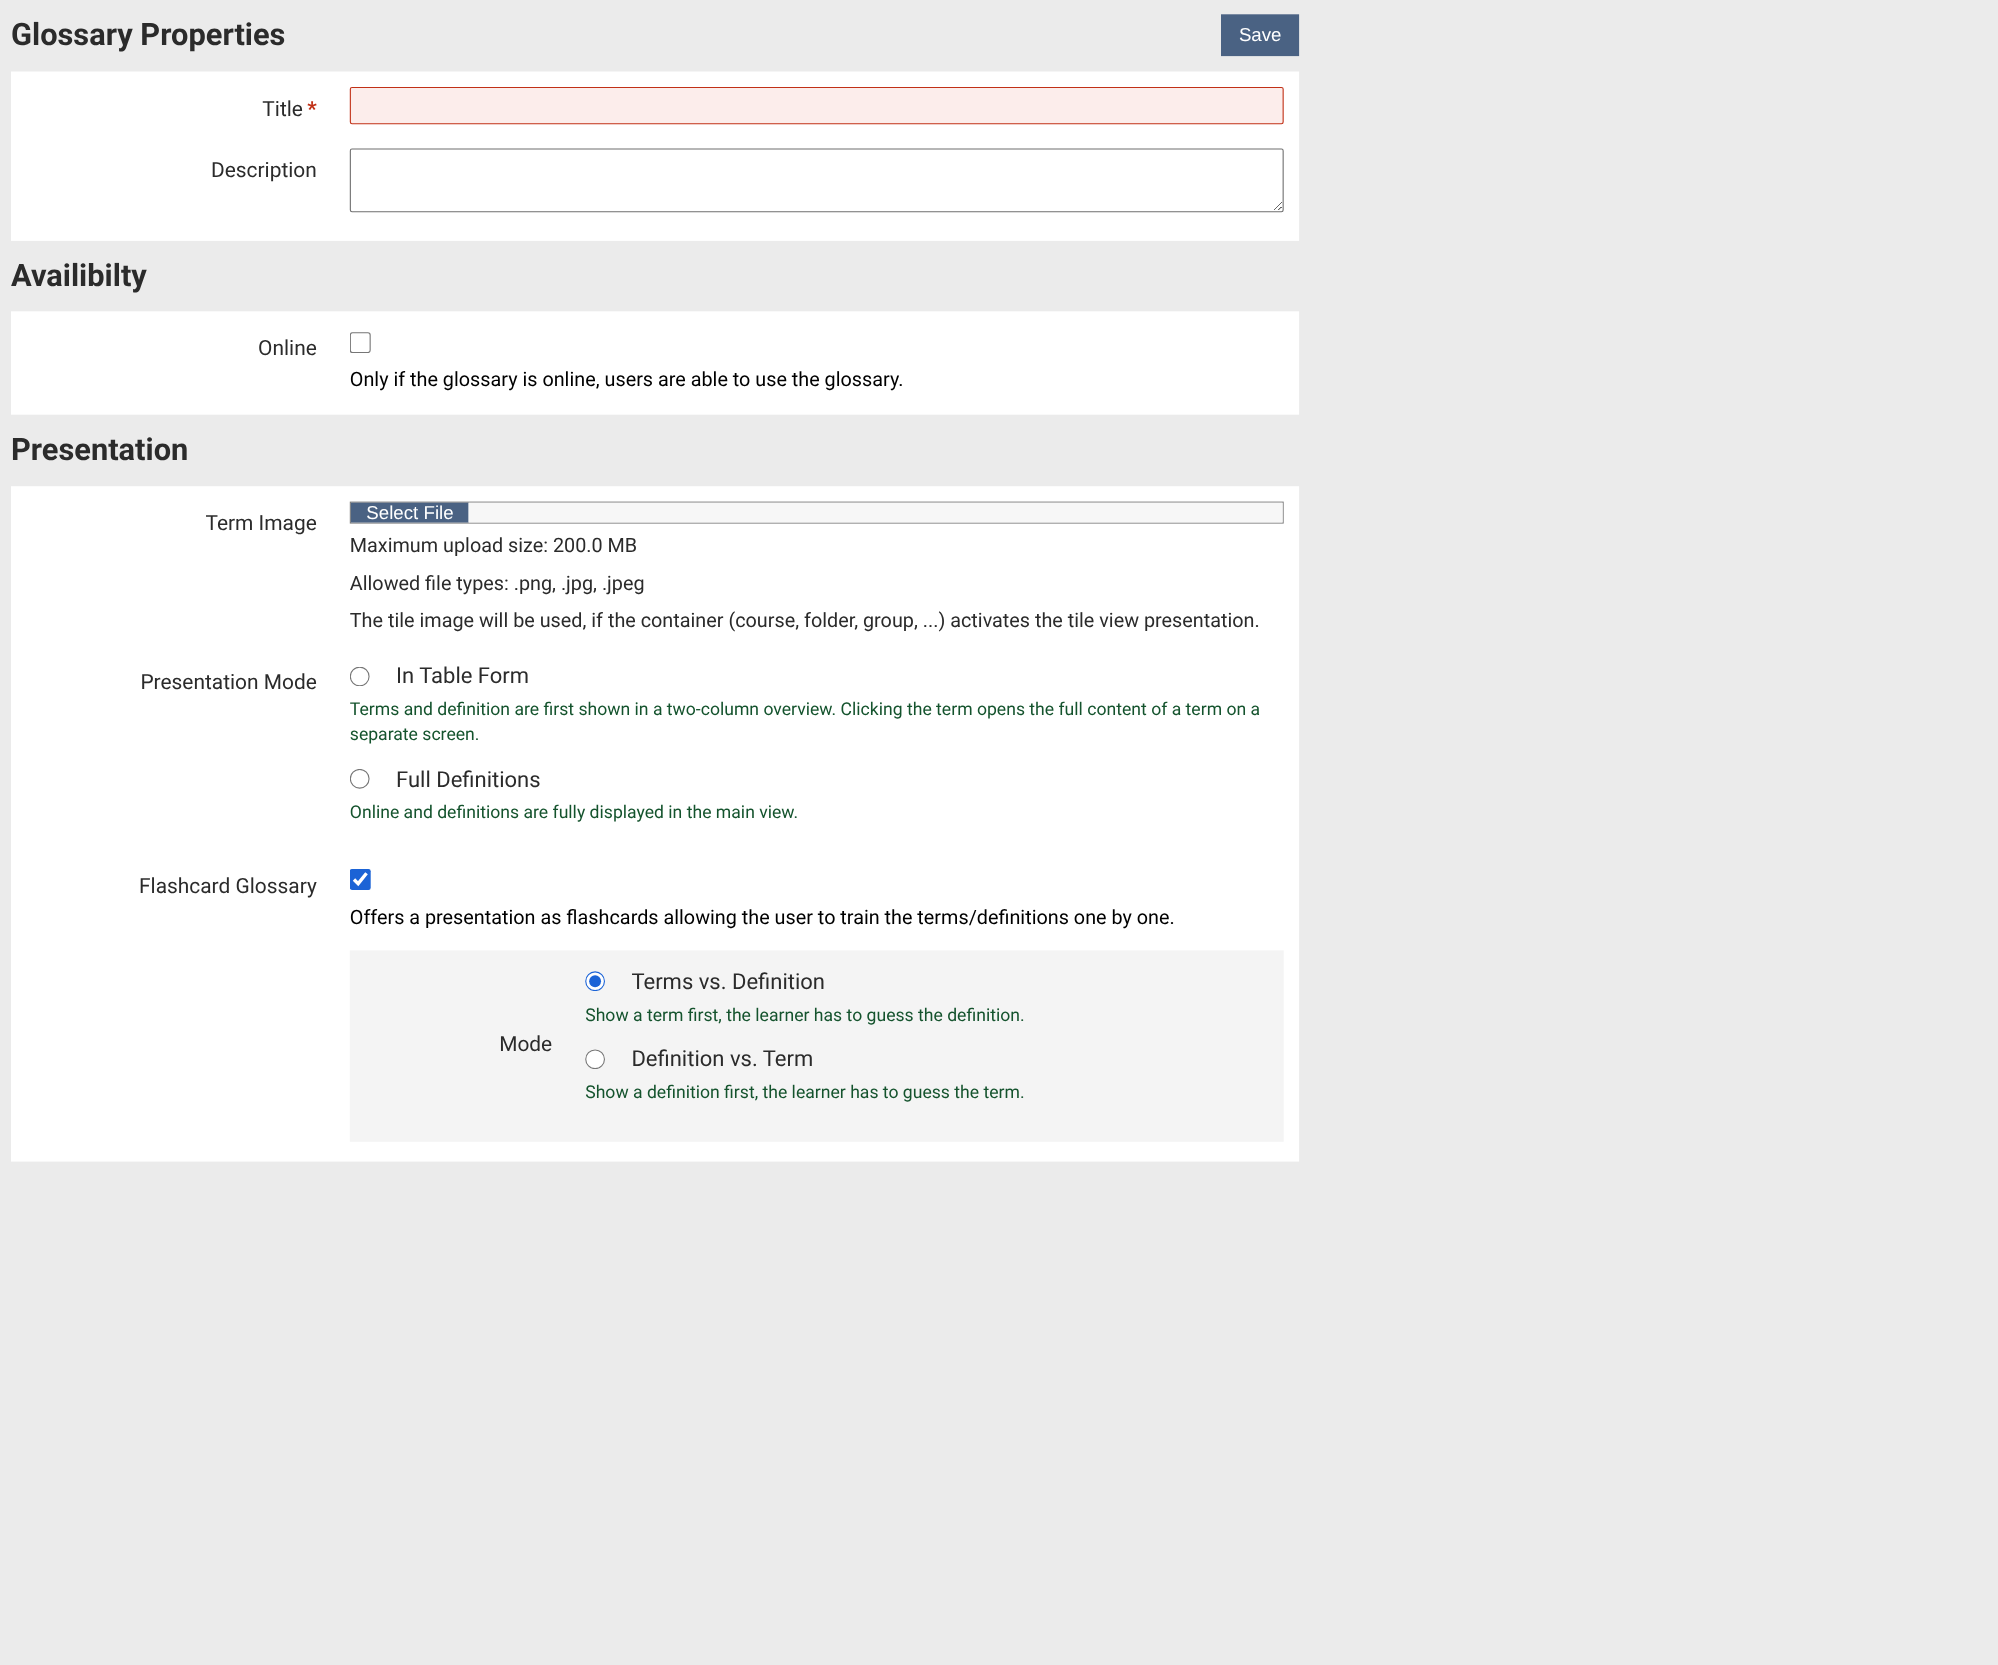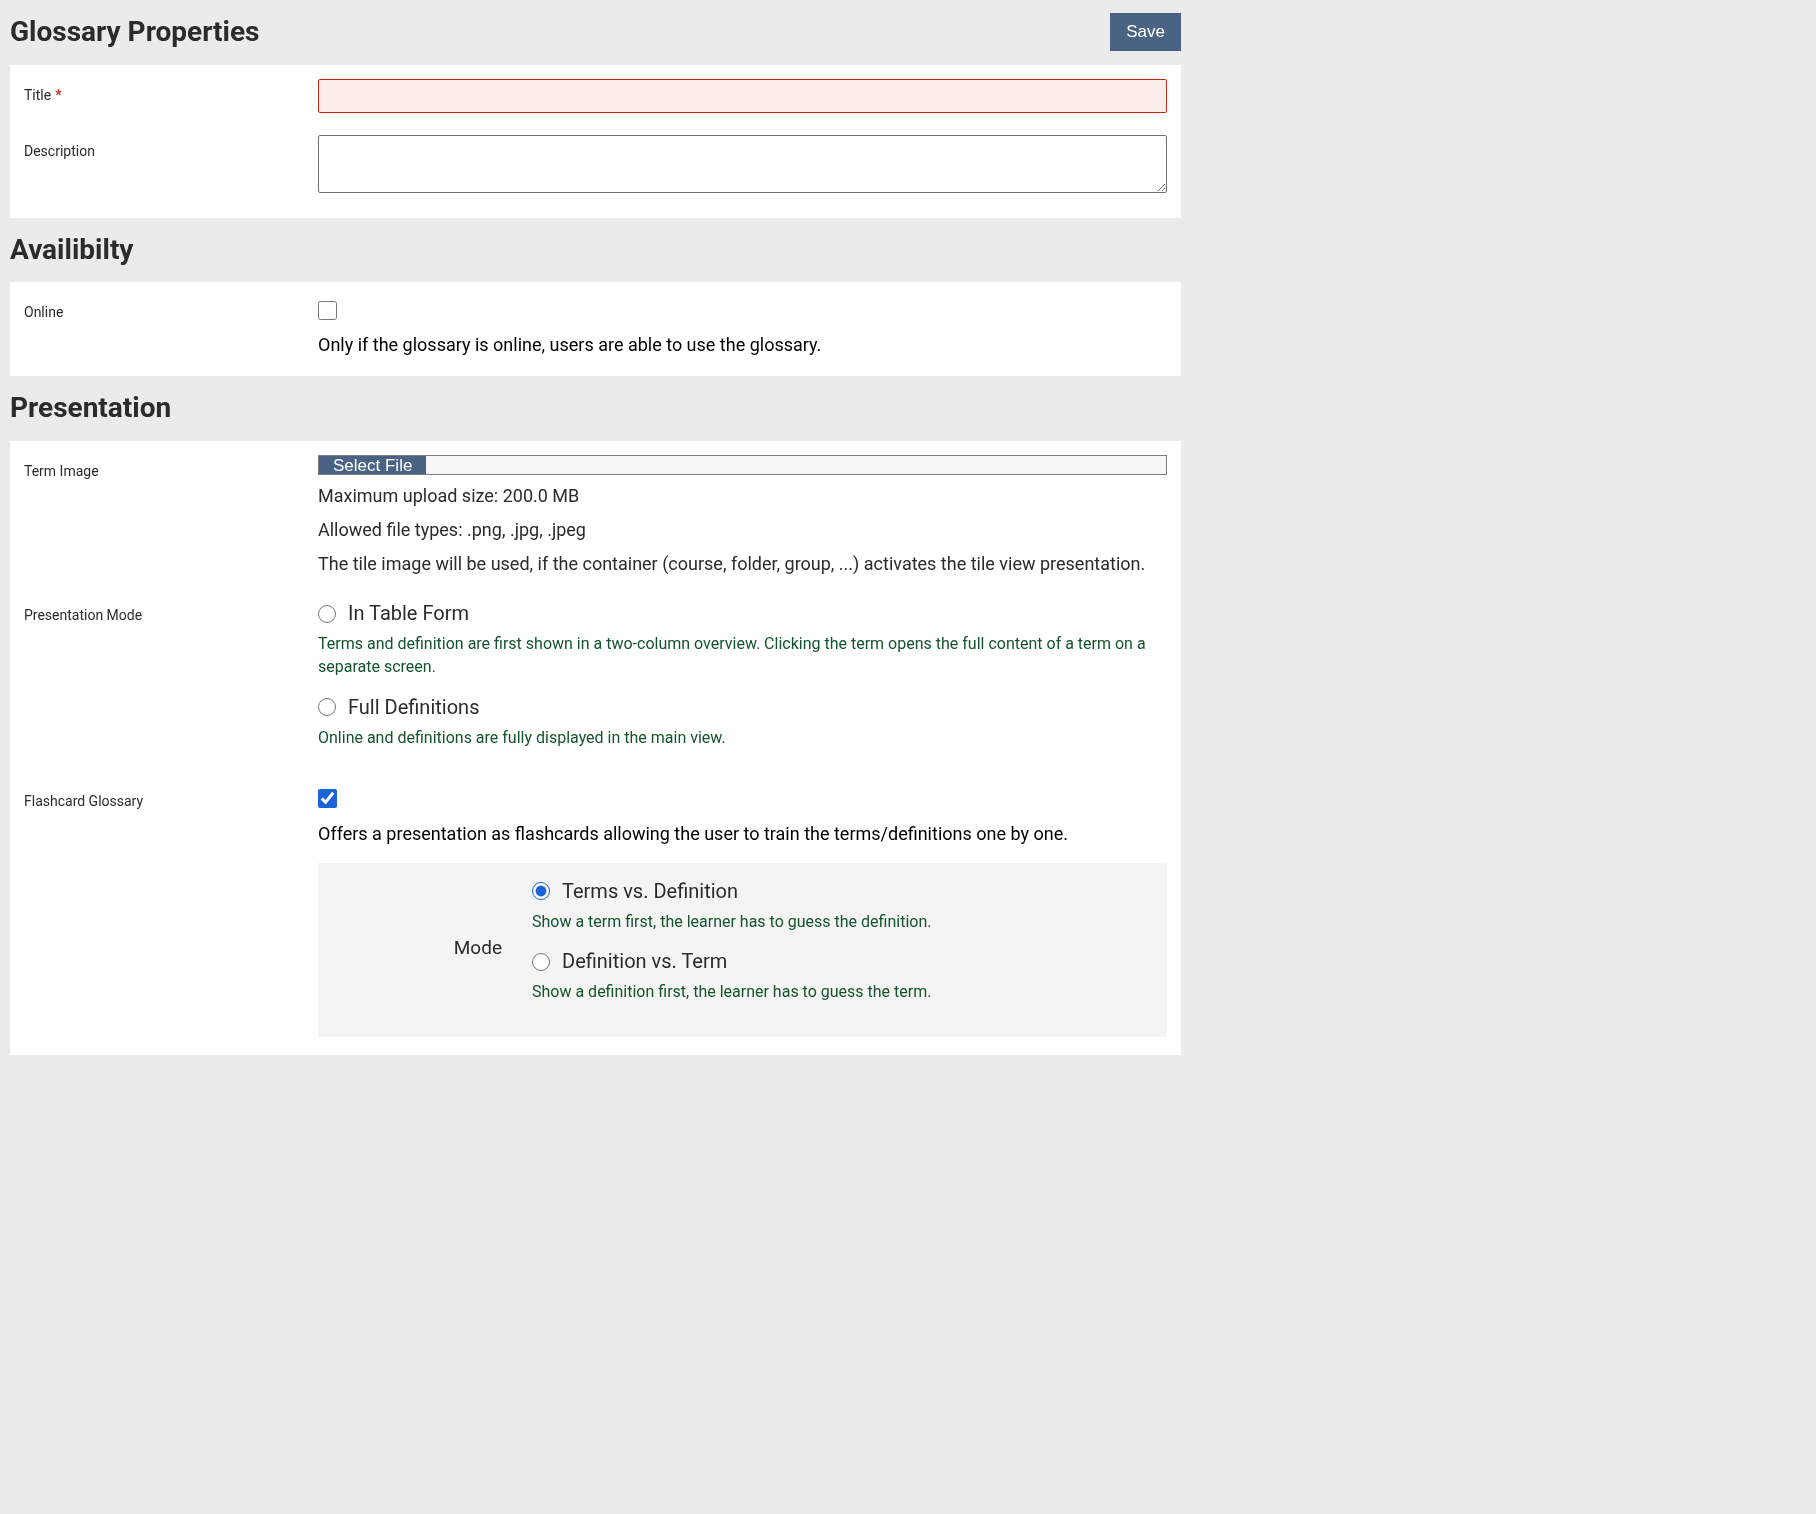--- a/index.html
+++ b/index.html
@@ -48,23 +48,24 @@
   .form-row {
     display: flex;
     align-items: flex-start;
     margin-bottom: 22px;
   }
   .form-row:last-child { margin-bottom: 4px; }
 
   .label-col {
     width: 294px;
     min-width: 294px;
-    padding-right: 20px;
+    text-align: right;
+    padding-right: 30px;
     padding-top: 6px;
-    font-size: 14px;
+    font-size: 19px;
     color: #2b2b2b;
   }
   .required-star { color: #c13016; margin-left: 4px; font-weight: bold; }
 
   .control-col {
     flex: 1;
     min-width: 0;
   }
 
   
@@ -121,21 +122,21 @@
   .file-field {
     flex: 1;
     background: #f7f7f7;
   }
 
   
   .info-line { margin-top: 8px; font-size: 18px; }
 
   
   .radio-opt { margin-bottom: 14px; }
-  .radio-head { display: flex; align-items: center; gap: 12px; }
+  .radio-head { display: flex; align-items: center; gap: 24px; }
   input[type=radio] {
     width: 18px; height: 18px;
     accent-color: #1b63d6;
   }
   .radio-label {
     font-size: 20px;
     color: #2b2b2b;
   }
   .radio-help {
     margin-top: 4px;

